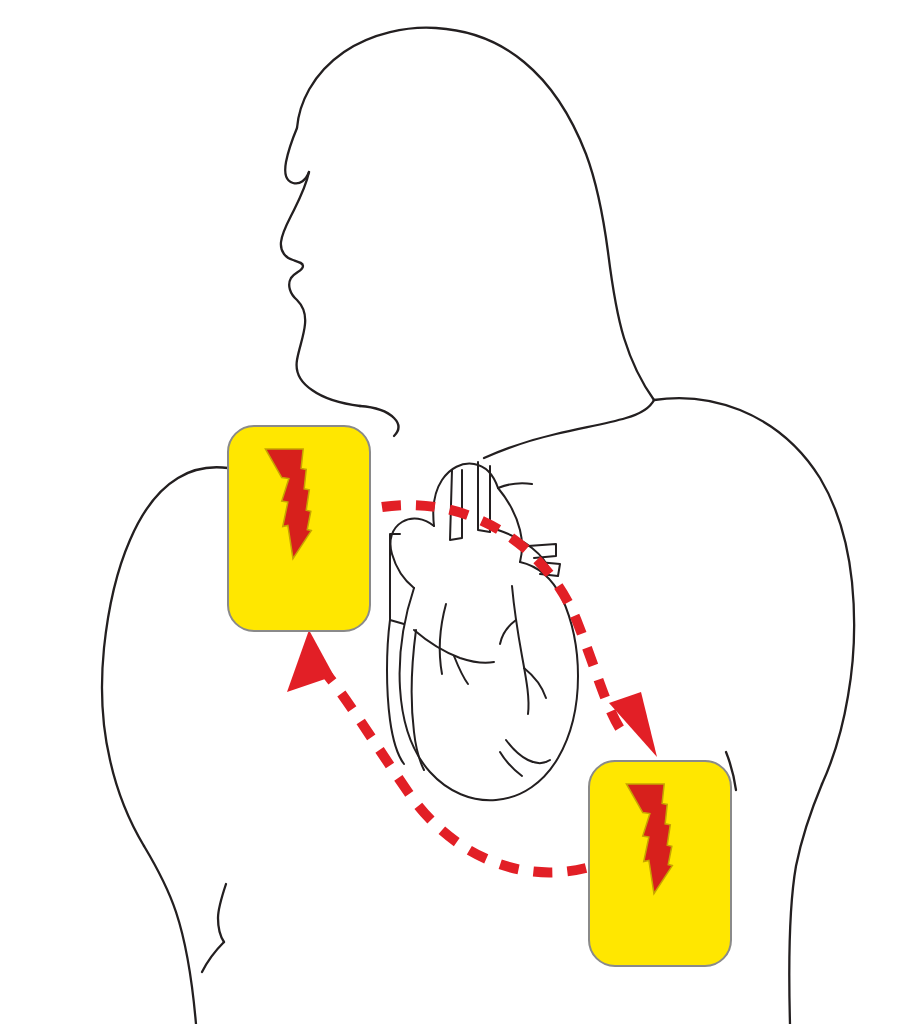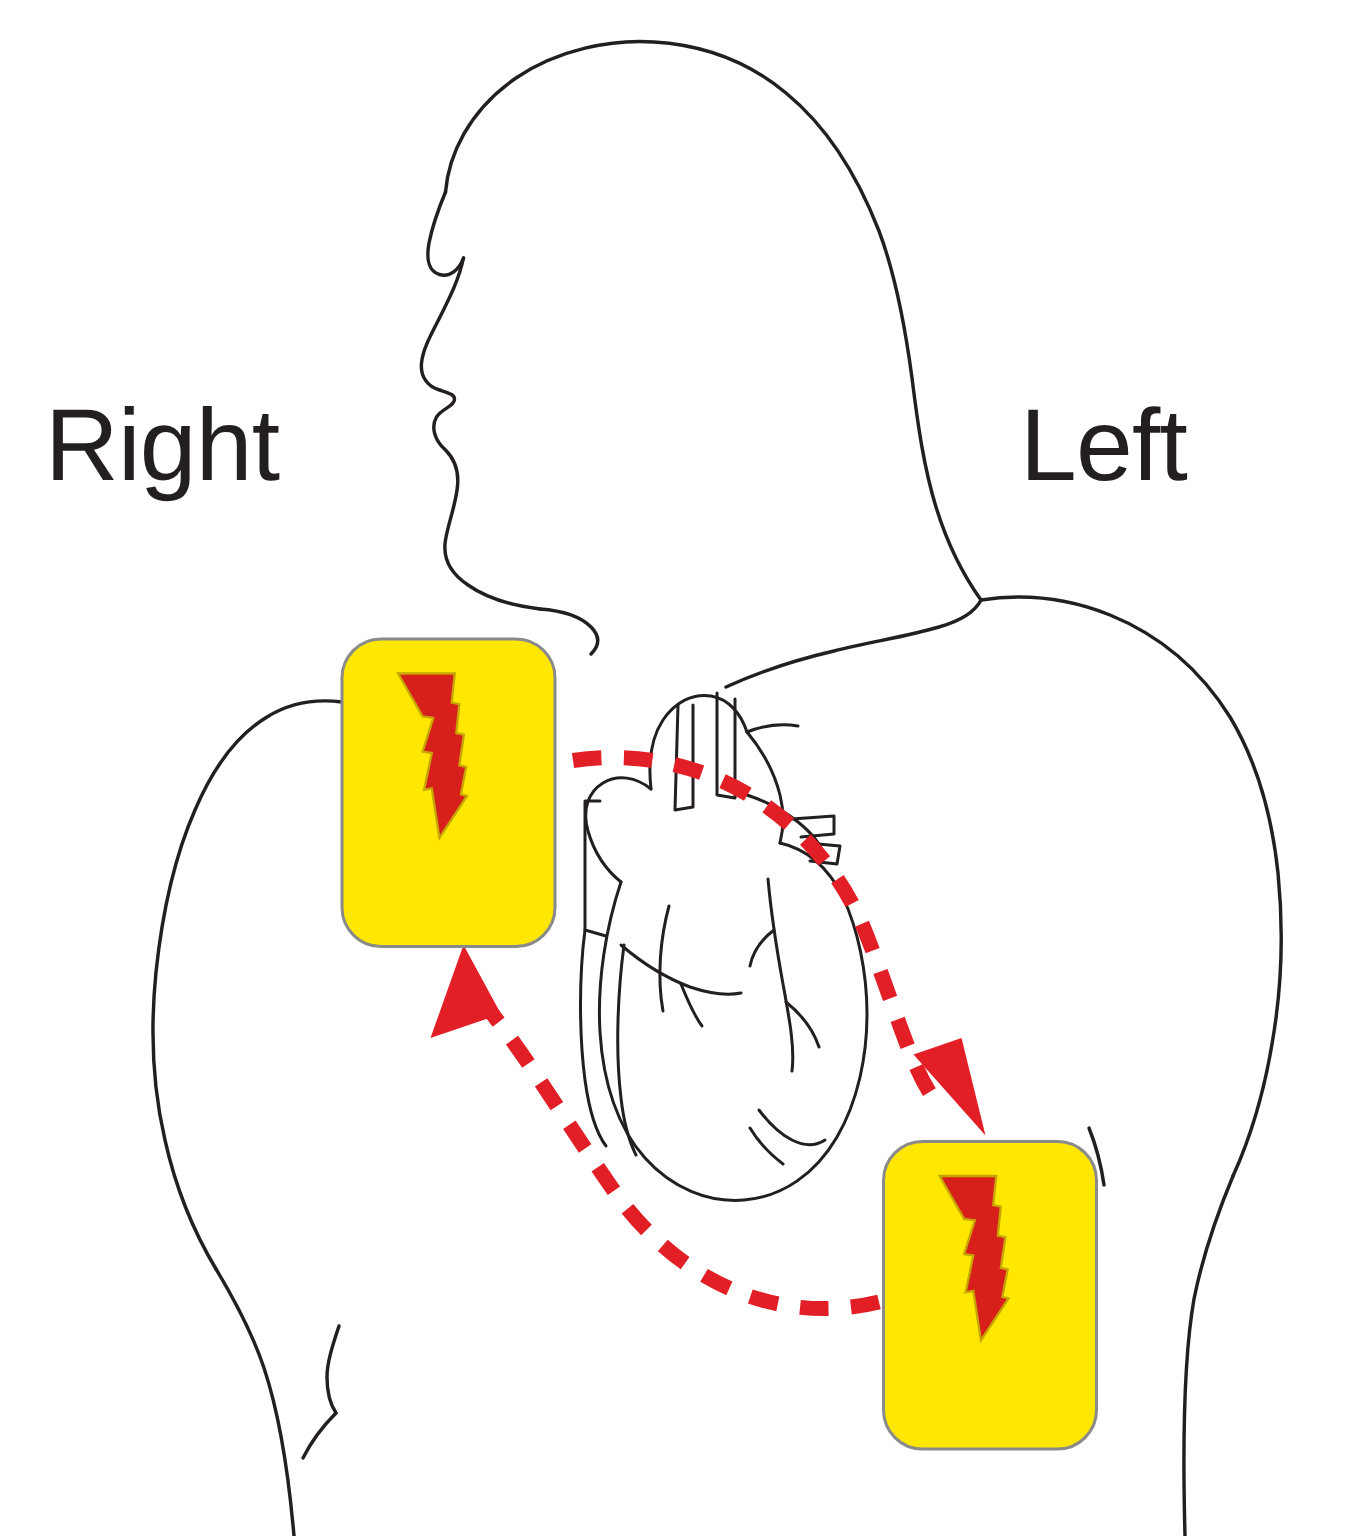--- a/index.html
+++ b/index.html
@@ -239,17 +239,15 @@
 
     <g>
       <rect x="589" y="761" width="142" height="205" rx="26" ry="26" fill="#FFE700" stroke="#8a8a8a" stroke-width="2"></rect>
       <g transform="translate(605,784) scale(0.51)" fill="#D7201C" stroke="#c8a400" stroke-width="3" stroke-linejoin="miter">
         <use href="#bolt-glyph" xlink:href="#bolt-glyph"></use>
       </g>
     </g>
 
   </svg>
 
-  <div class="side-label" id="label-right">Right</div>
-
-  <div class="side-label" id="label-left">Left</div>
+
 
 </div>
 
 </body></html>

